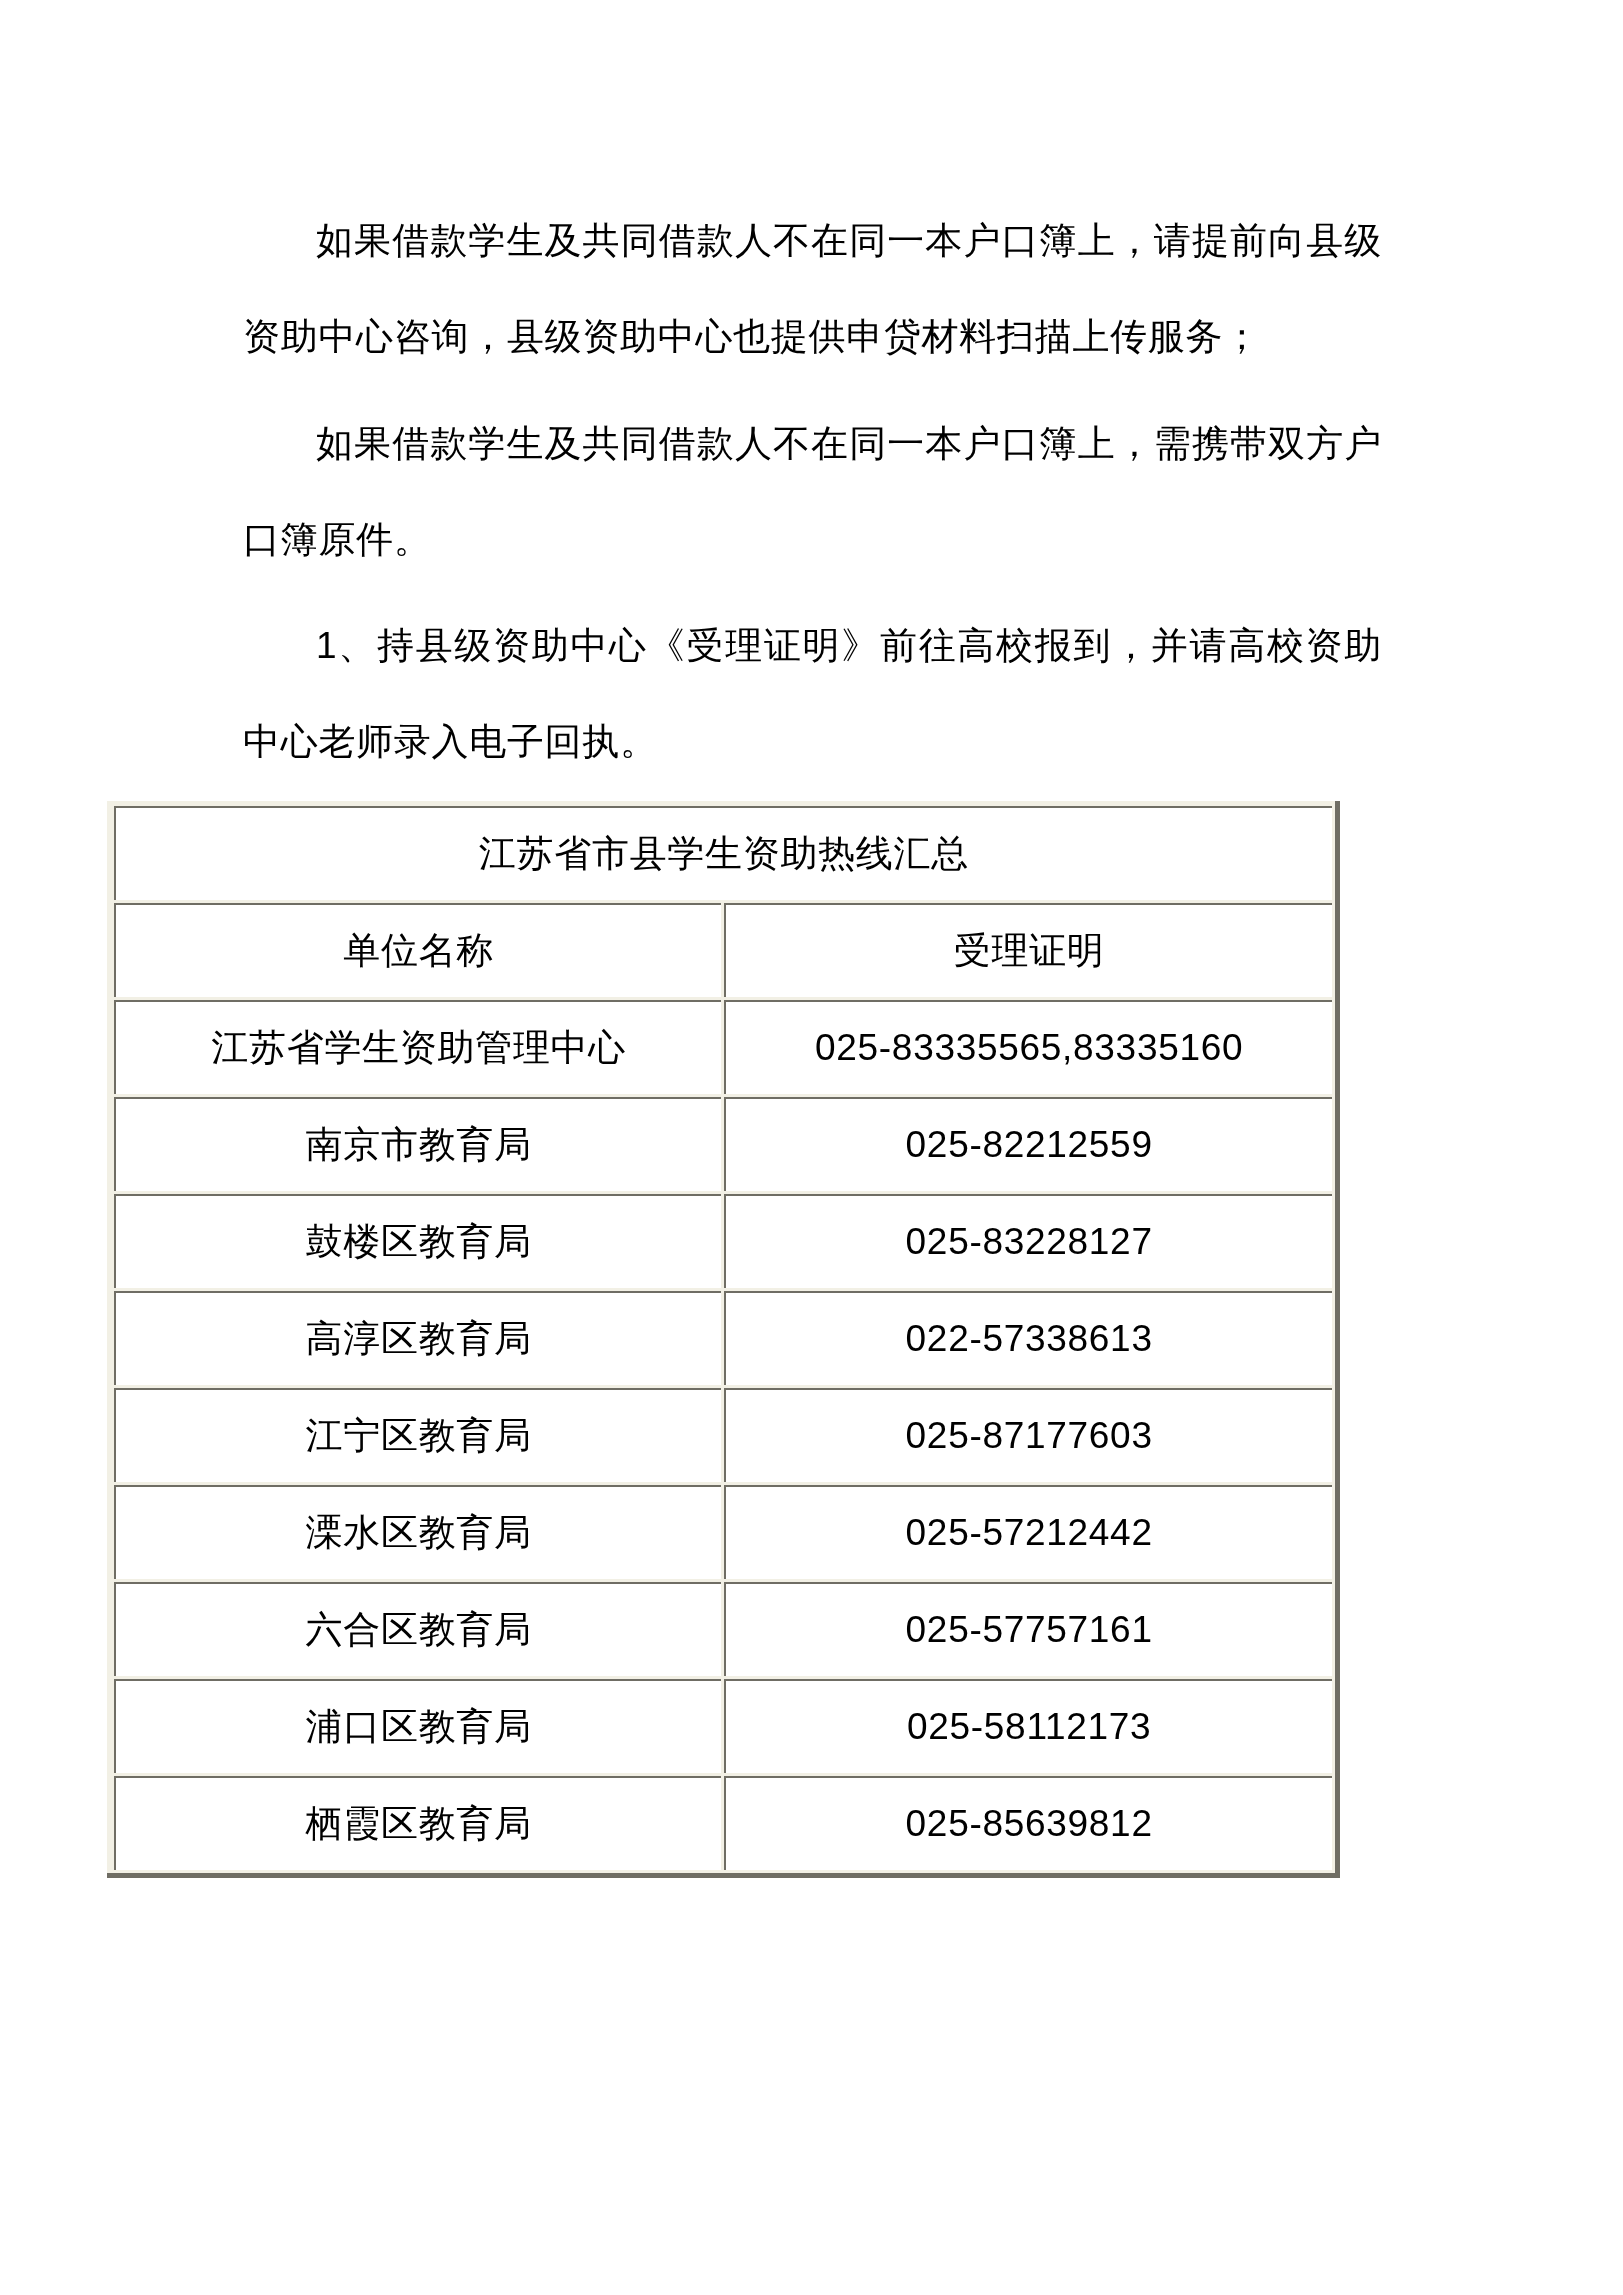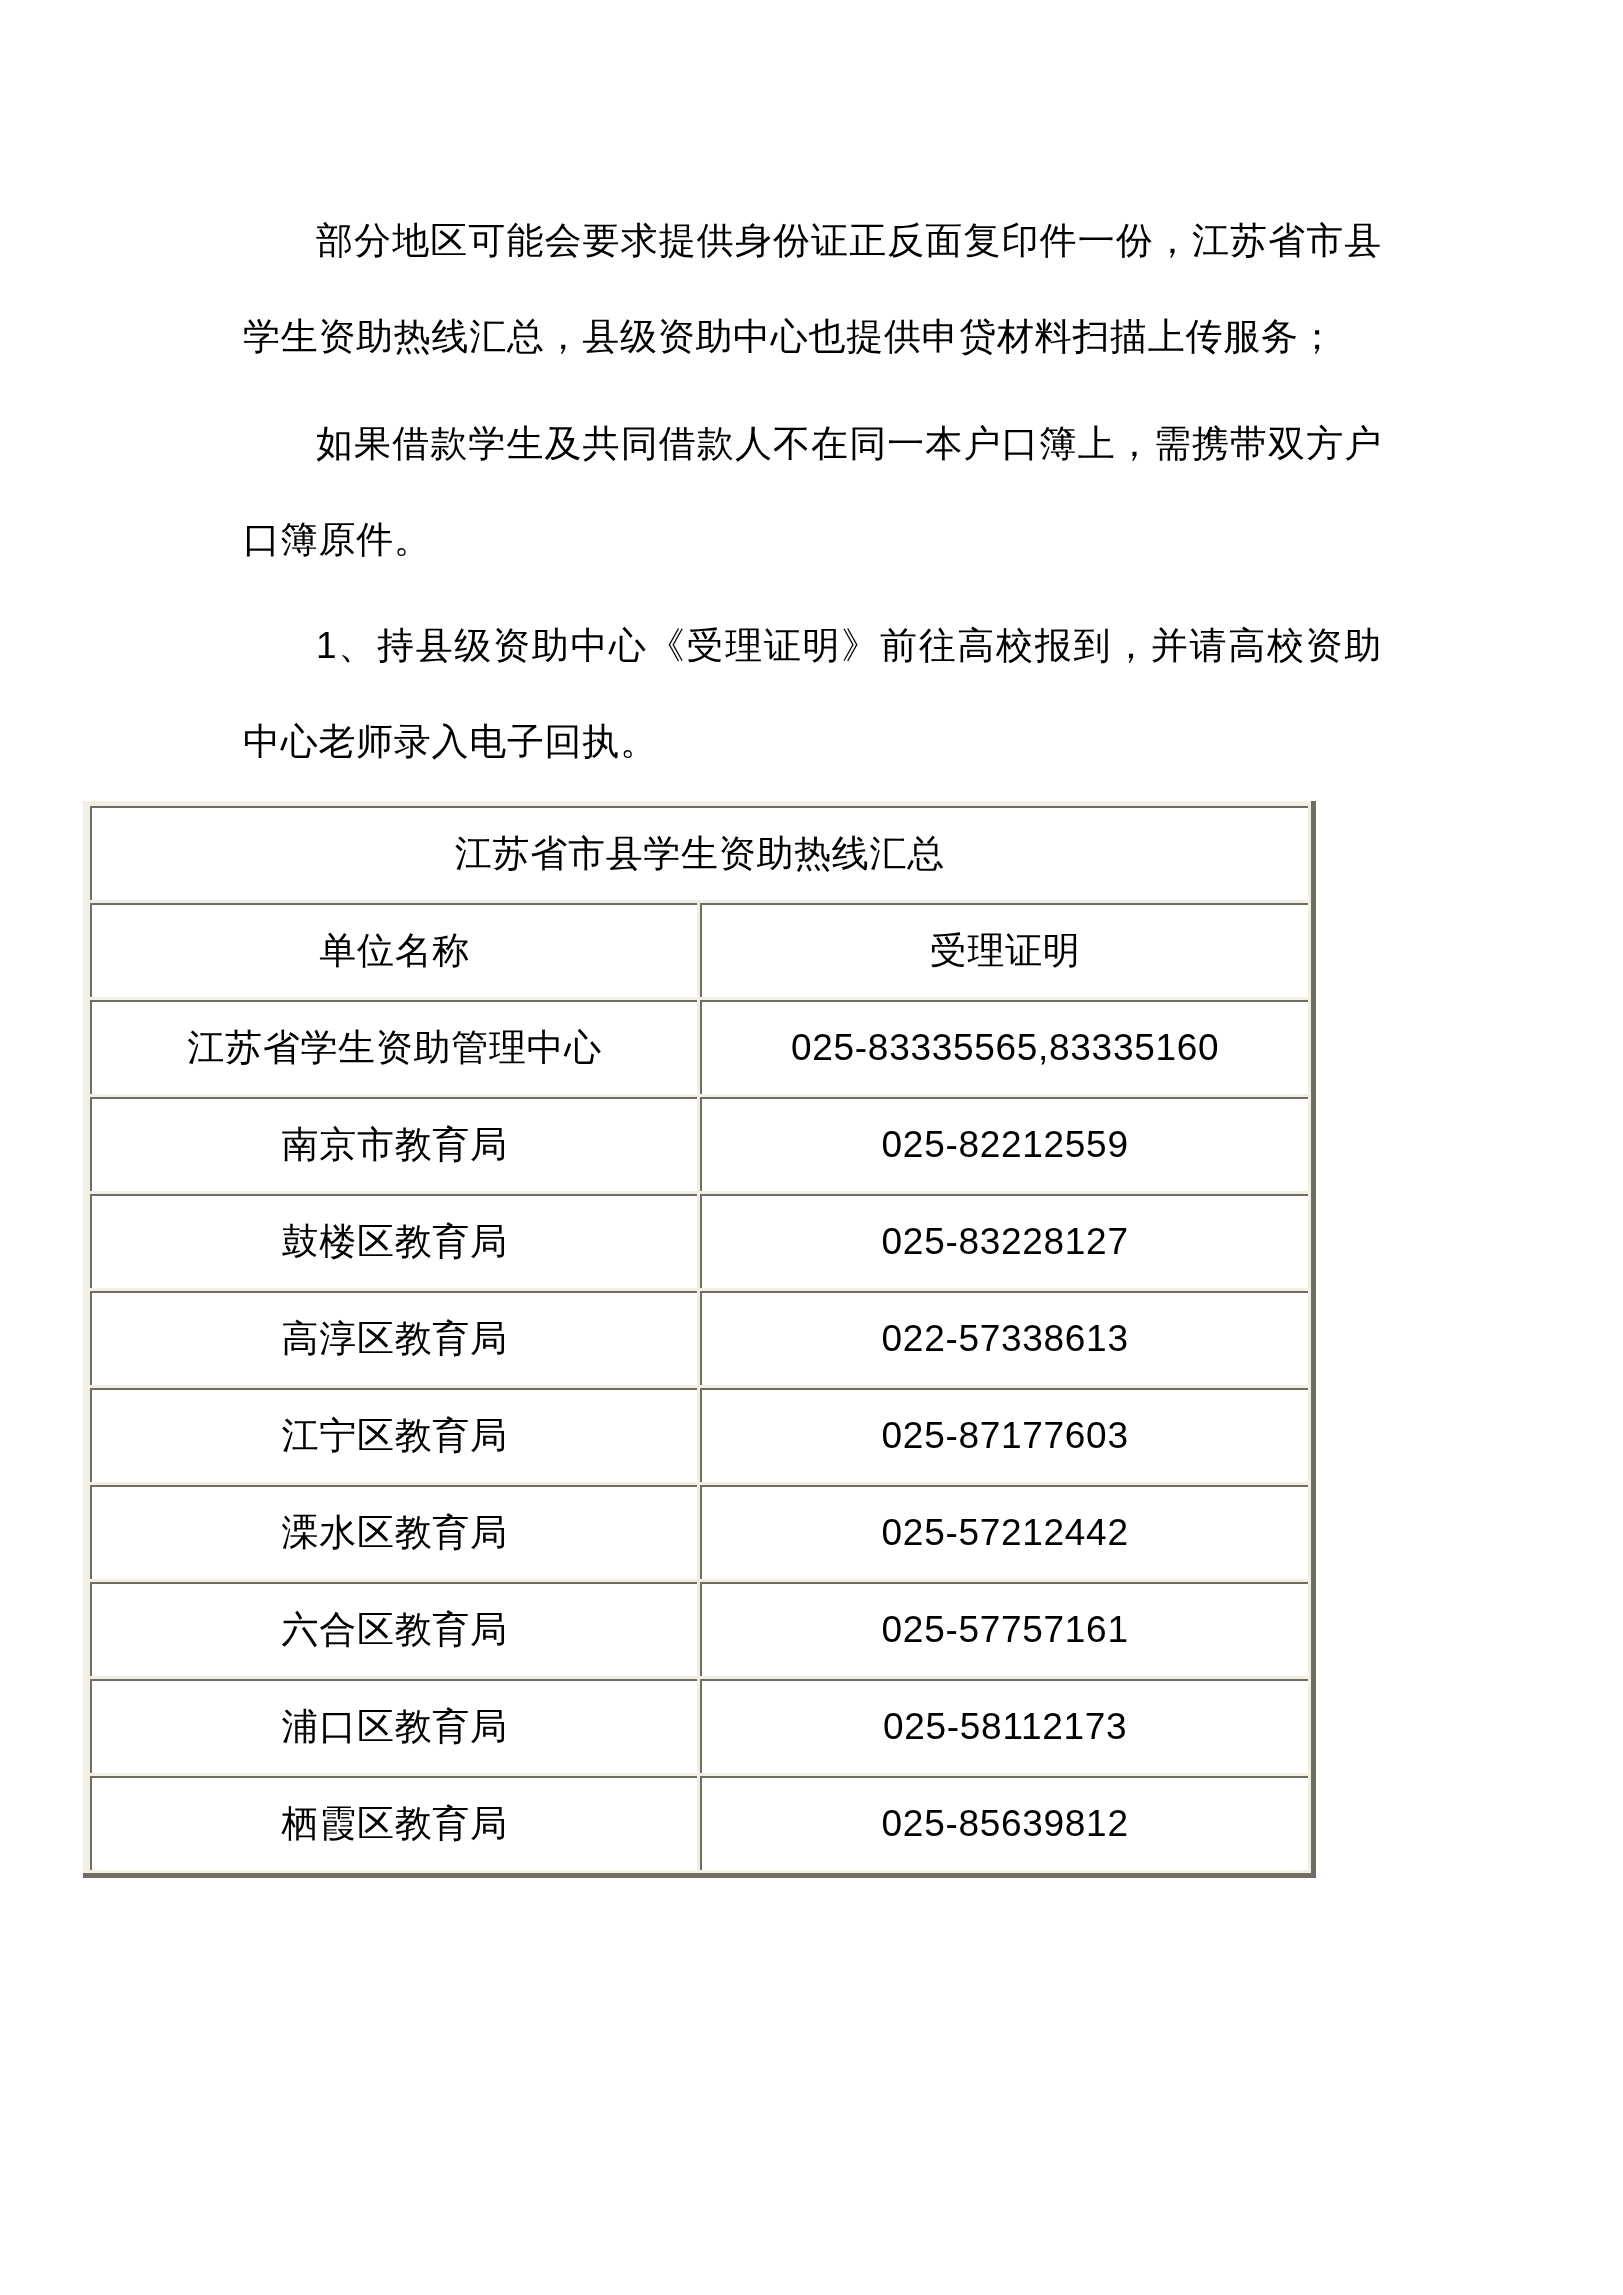--- a/index.html
+++ b/index.html
@@ -24,21 +24,21 @@
     font-size: 37px;
     line-height: 96px;
     text-align: justify;
     text-indent: 73px;
     margin: 0 241px 10.5px 243px;
     color: #000000;
     letter-spacing: 0.7px;
   }
   
   .table-frame {
-    margin-left: 83px;
+    margin-left: 107px;
     width: 1233px;
     box-sizing: border-box;
     background: var(--frame-bg, #f2f0e5);
     padding: 2.6px 0 0 3.9px;
     border-right: 5.2px solid var(--line, #6f6d64);
     border-bottom: 5.2px solid var(--line, #6f6d64);
   }
   table.hotline {
     width: 1224px;
     border-collapse: separate;
@@ -58,21 +58,21 @@
     overflow: hidden;
   }
   td.title-cell { font-size: 37px; }
   td.phone-cell { letter-spacing: 0; }
 </style>
 </head>
 <body>
 
 <div class="page">
 
-  <p class="para">部分地区可能会要求提供身份证正反面复印件一份，江苏省市县学生资助热线汇总，县级资助中心也提供申贷材料扫描上传服务；</p>
+  <p class="para">如果借款学生及共同借款人不在同一本户口簿上，请提前向县级资助中心咨询，县级资助中心也提供申贷材料扫描上传服务；</p>
 
   <p class="para">如果借款学生及共同借款人不在同一本户口簿上，需携带双方户口簿原件。</p>
 
   <p class="para">1、持县级资助中心《受理证明》前往高校报到，并请高校资助中心老师录入电子回执。</p>
 
   <div class="table-frame">
     <table class="hotline">
       <tbody>
         <tr>
           <td class="title-cell" colspan="2">江苏省市县学生资助热线汇总</td>

